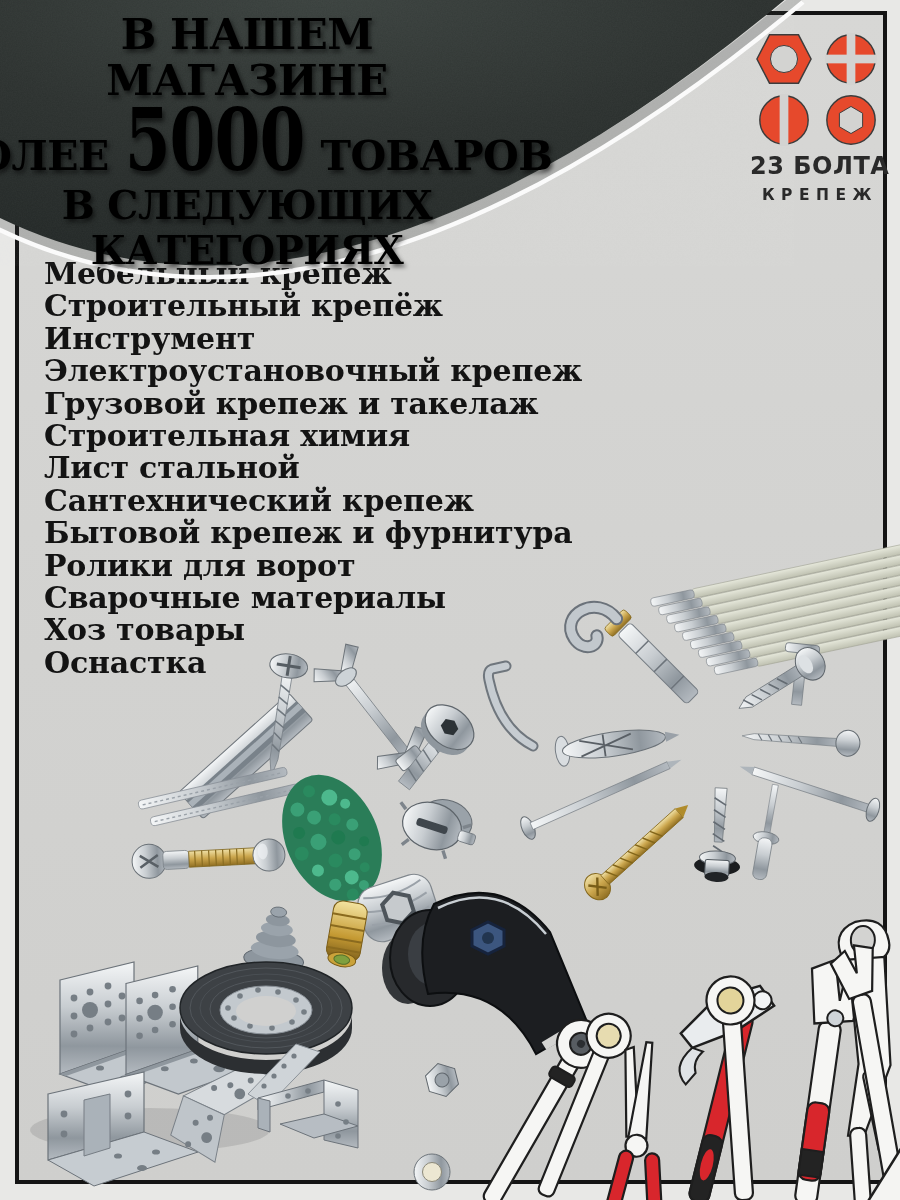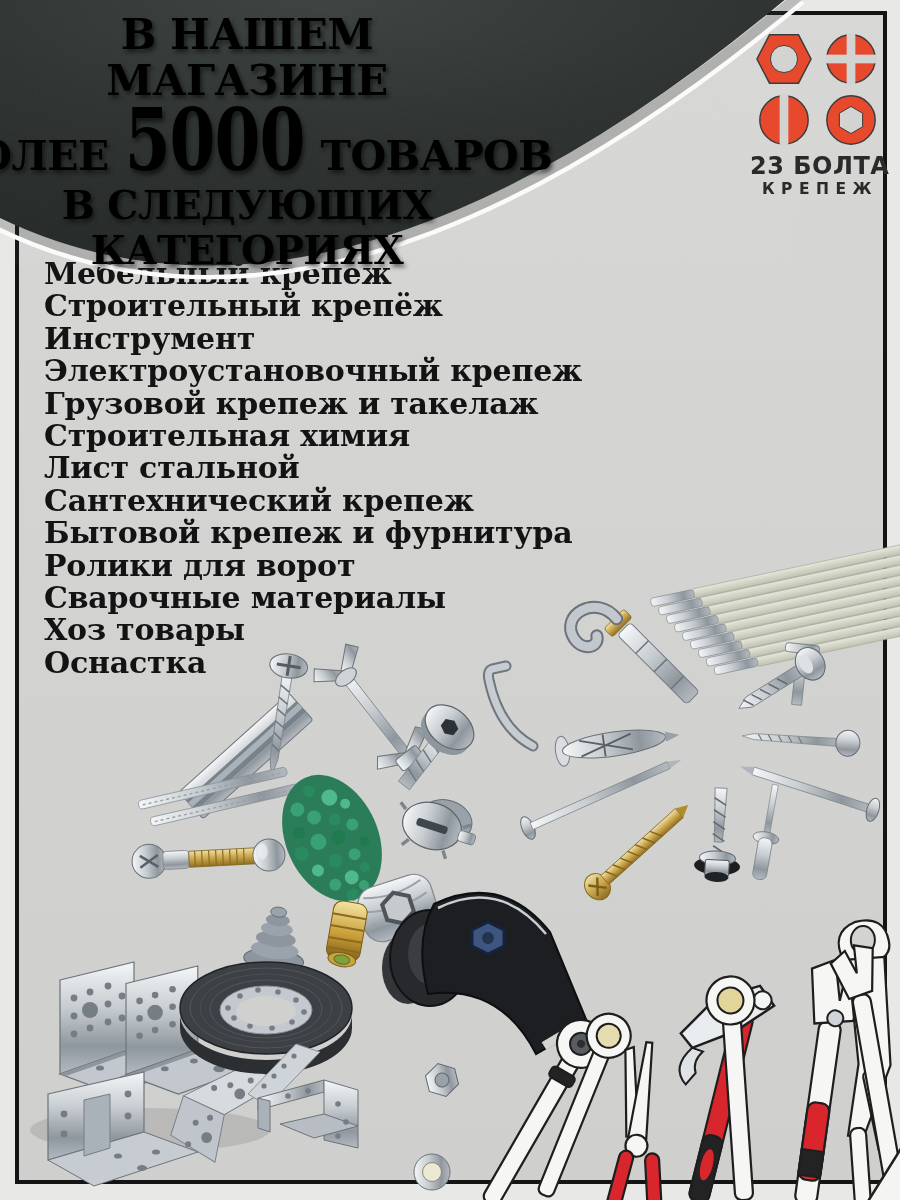--- a/index.html
+++ b/index.html
@@ -19,21 +19,21 @@
   .h1{font-size:42px;line-height:46px;letter-spacing:-0.5px;}
   .h2{display:flex;justify-content:center;align-items:baseline;gap:16px;margin-top:4px;height:64px;}
   .h2 .w{font-size:41px;letter-spacing:-0.5px;}
   .h2 .n{font-size:66px;display:inline-block;transform:scaleY(1.3);transform-origin:50% 78%;letter-spacing:-1px;}
   .h3{font-size:39px;line-height:42px;margin-top:12px;letter-spacing:-0.5px;}
   .h4{font-size:39px;line-height:42px;margin-top:3px;letter-spacing:-0.5px;}
   
   .logo{position:absolute;left:750px;top:32px;width:134px;z-index:5;text-align:center;font-family:"DejaVu Sans",sans-serif;}
   .logo-grid{display:grid;grid-template-columns:58px 58px;gap:7px 9px;justify-content:center;}
   .logo-title{margin-top:5px;font-size:24px;font-weight:700;color:#2a2a2a;letter-spacing:0.5px;white-space:nowrap;}
-  .logo-sub{margin-top:0;font-size:15.5px;font-weight:700;color:#2a2a2a;letter-spacing:6.5px;margin-left:6px;white-space:nowrap;}
+  .logo-sub{margin-top:6px;font-size:15.5px;font-weight:700;color:#2a2a2a;letter-spacing:6.5px;margin-left:6px;white-space:nowrap;}
   
   .tl{fill:#f6f6f4;stroke:#1e1e1e;stroke-width:2.2;}
   .tlr{fill:#d8262c;stroke:#1e1e1e;stroke-width:2.2;}
   .tlb{fill:#232323;stroke:#1e1e1e;stroke-width:2;}
   .hole{fill:#d3d3d1;stroke:#1e1e1e;stroke-width:2;}
   .mh{fill:#767e85;}
 </style>
 </head>
 <body>
 

